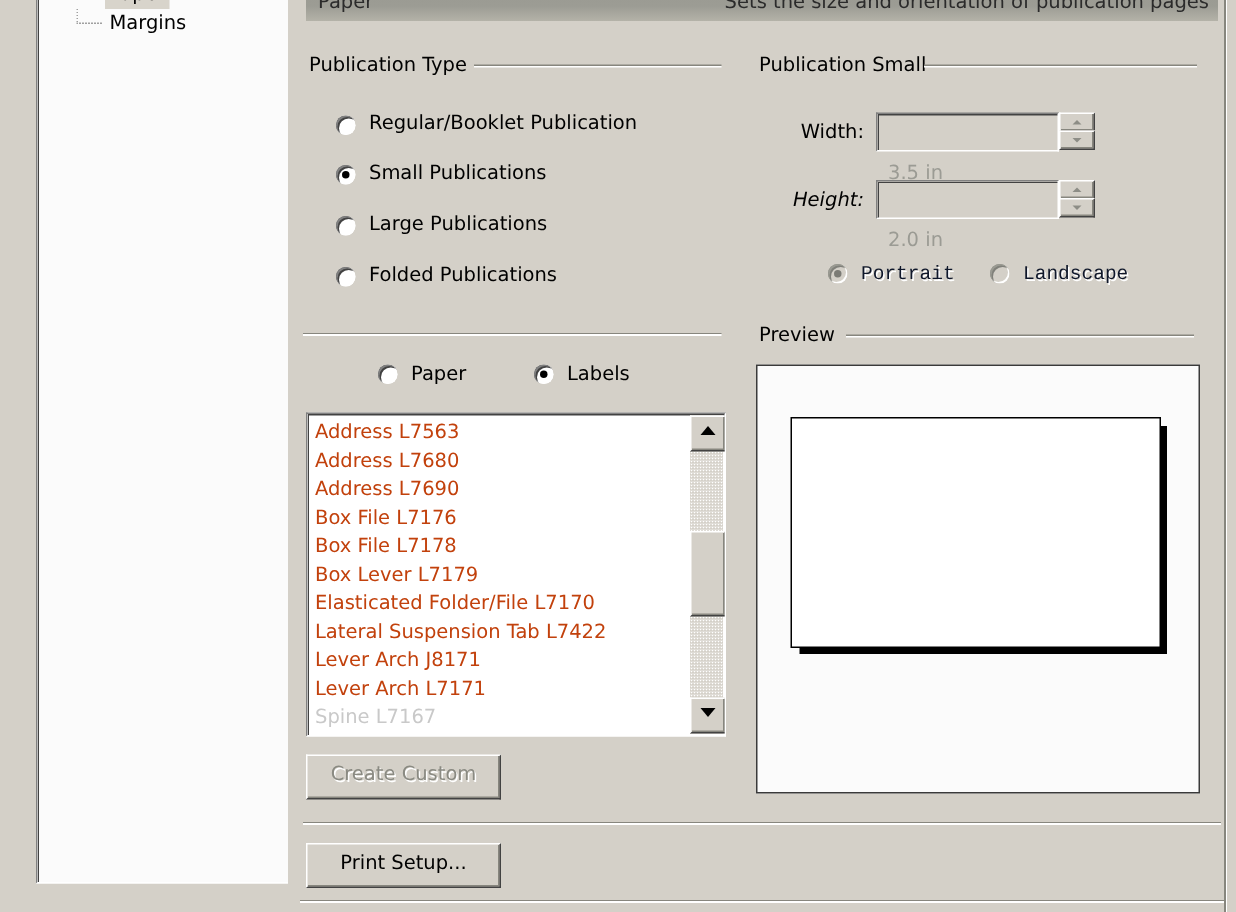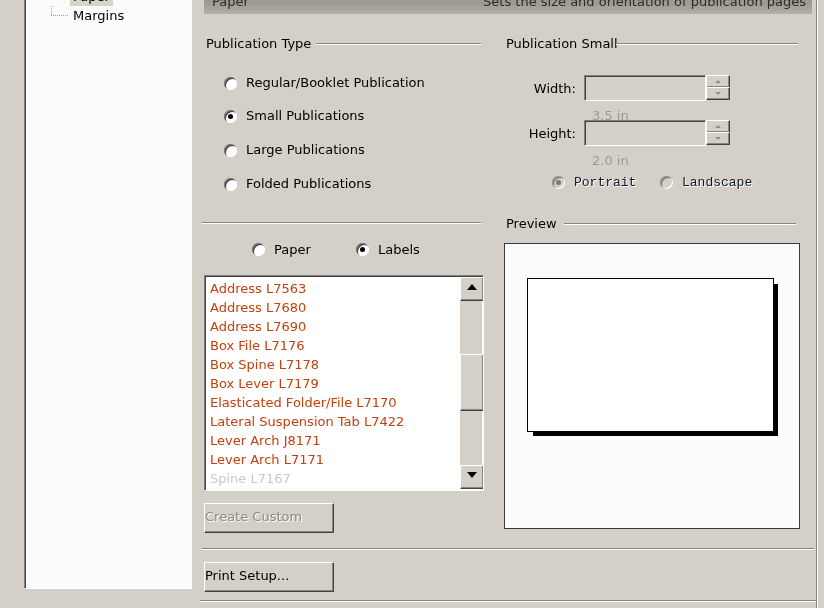--- a/index.html
+++ b/index.html
@@ -107,21 +107,21 @@
     width:0;height:0;border-left:5px solid transparent;border-right:5px solid transparent;}
   .sbtn.top .arw{border-bottom:6px solid #000;}
   .sbtn.bot .arw{border-top:6px solid #000;}
   .sthumb{position:absolute;left:0;width:22px;background:#d4d0c8;
     border-top:1px solid #ffffff;border-left:1px solid #ffffff;
     border-right:1px solid #424242;border-bottom:1px solid #424242;
     box-shadow:inset -1px -1px 0 #87867e;}
 
   
   .btn{position:absolute;background:#d4d0c8;font-size:13px;
-    text-align:left;line-height:26px;
+    text-align:center;line-height:26px;
     border-top:1px solid #ffffff;border-left:1px solid #ffffff;
     border-right:1px solid #424242;border-bottom:1px solid #424242;
     box-shadow:inset -1px -1px 0 #87867e;}
   .btn.dis{color:#8a8a82;text-shadow:1px 1px 0 #ffffff;}
 
   
   .preview-box{position:absolute;background:#fbfbfb;
     border:1px solid #3a3a3a;}
   .pv-shadow{position:absolute;background:#000000;}
   .pv-page{position:absolute;background:#ffffff;border:1px solid #000000;}
@@ -183,21 +183,21 @@
     </div>
     <div class="spin" style="left:514px;top:75px;">
       <div class="b up">
         <span class="arw"></span>
       </div>
       <div class="b dn">
         <span class="arw"></span>
       </div>
     </div>
 
-    <div class="field-lbl" style="left:310px;top:126px;width:74px;">Height:</div>
+    <div class="field-lbl" style="left:310px;top:126px;width:74px;font-style:italic;">Height:</div>
     <div class="field" style="left:392px;top:120px;width:120px;">
       <span class="val">2.0 in</span>
     </div>
     <div class="spin" style="left:514px;top:120px;">
       <div class="b up">
         <span class="arw"></span>
       </div>
       <div class="b dn">
         <span class="arw"></span>
       </div>
@@ -220,21 +220,21 @@
       <span class="dot"></span>
     </div>
     <div class="radio-lbl" style="left:186px;top:242px;">Labels</div>
 
     <div class="listbox" style="left:12px;top:275px;width:278px;height:214px;">
       <div class="list-items">
         <div class="li">Address L7563</div>
         <div class="li">Address L7680</div>
         <div class="li">Address L7690</div>
         <div class="li">Box File L7176</div>
-        <div class="li">Box Spine L7178</div>
+        <div class="li">Box File L7178</div>
         <div class="li">Box Lever L7179</div>
         <div class="li">Elasticated Folder/File L7170</div>
         <div class="li">Lateral Suspension Tab L7422</div>
         <div class="li">Lever Arch J8171</div>
         <div class="li">Lever Arch L7171</div>
         <div class="li clip">Spine L7167</div>
       </div>
 
       <div class="sbar">
         <div class="sbtn top">

